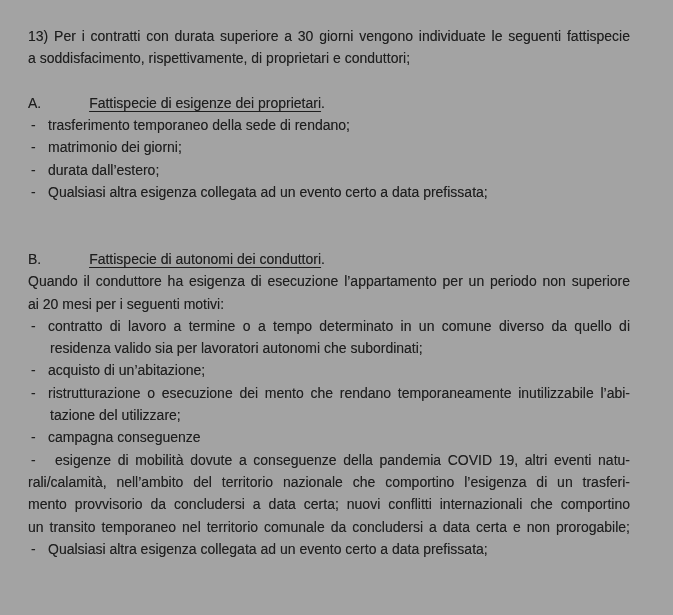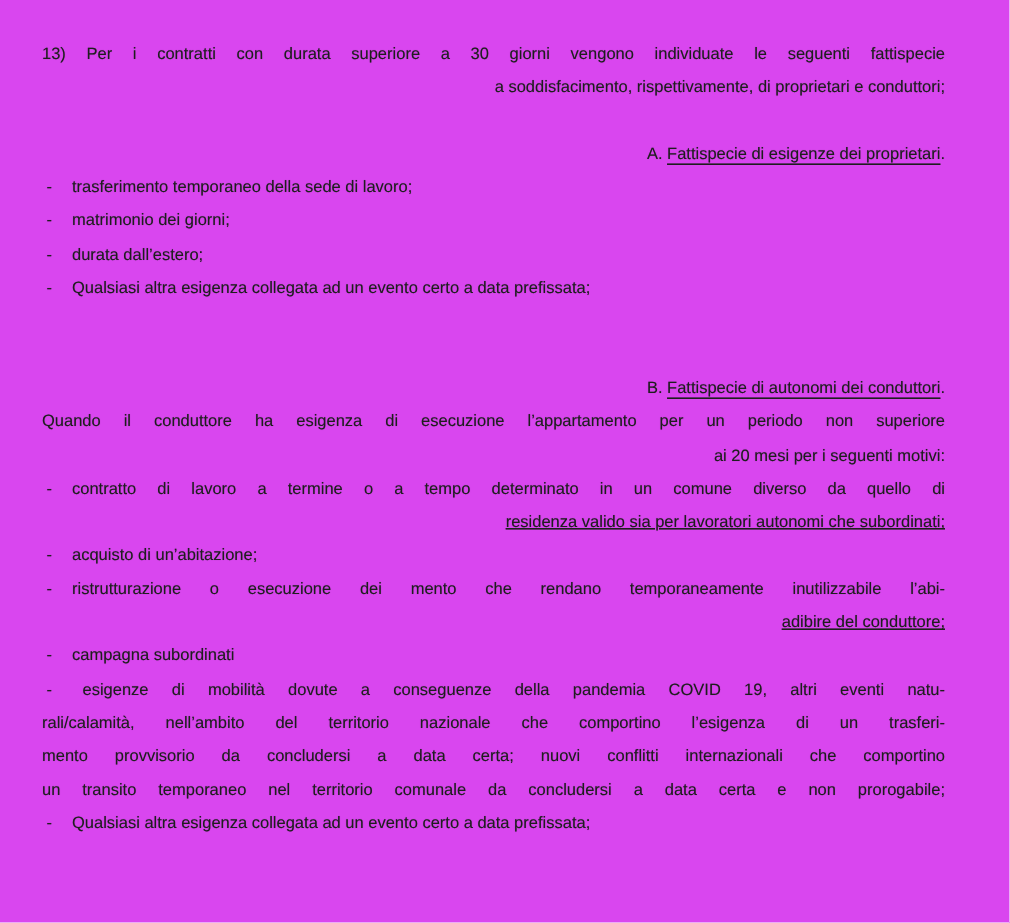--- a/index.html
+++ b/index.html
@@ -6,82 +6,81 @@
     margin: 0;
     padding: 0;
     background: #fcfcfc;
   }
   .page {
     position: relative;
     width: 673px;
     height: 615px;
     box-sizing: border-box;
     padding: 25px 43px 0 28px;
-    background: #d946ef;
+    background: #a3a3a3;
     font-family: "Liberation Sans", "DejaVu Sans", sans-serif;
-    font-size: 11px;
+    font-size: 14px;
     color: #1e1e1e;
     overflow: hidden;
     text-shadow: 0 0 0.5px rgba(30,30,30,0.45);
   }
   .line {
     line-height: 22.3px;
     white-space: normal;
-    text-align: right;
   }
   
   .jf {
     text-align: justify;
     text-align-last: justify;
     text-justify: inter-word;
   }
   .blank {
     height: 22.3px;
   }
   .heading .u {
     text-decoration: underline;
     text-decoration-thickness: 1.2px;
     text-underline-offset: 3px;
+    margin-left: 44px;
   }
   .bullet-row {
     display: flex;
     line-height: 22.3px;
   }
   .marker {
     flex: 0 0 20px;
     padding-left: 3px;
     box-sizing: border-box;
   }
   .marker.wide {
     flex: 0 0 27px;
   }
   .btext {
     flex: 1 1 auto;
     min-width: 0;
   }
   .b-cont {
     padding-left: 22px;
-    text-decoration: underline;
   }
 </style>
 </head>
 <body>
 
 <div class="page">
 
   <div class="line jf">13) Per i contratti con durata superiore a 30 giorni vengono individuate le seguenti fattispecie</div>
   <div class="line">a soddisfacimento, rispettivamente, di proprietari e conduttori;</div>
 
   <div class="blank"></div>
 
   <div class="line heading"><span>A. </span><span class="u">Fattispecie di esigenze dei proprietari</span><span>.</span></div>
 
   <div class="bullet-row">
     <span class="marker">-</span>
-    <span class="btext">trasferimento temporaneo della sede di lavoro;</span>
+    <span class="btext">trasferimento temporaneo della sede di rendano;</span>
   </div>
   <div class="bullet-row">
     <span class="marker">-</span>
     <span class="btext">matrimonio dei giorni;</span>
   </div>
   <div class="bullet-row">
     <span class="marker">-</span>
     <span class="btext">durata dall’estero;</span>
   </div>
   <div class="bullet-row">
@@ -104,25 +103,25 @@
 
   <div class="bullet-row">
     <span class="marker">-</span>
     <span class="btext">acquisto di un’abitazione;</span>
   </div>
 
   <div class="bullet-row">
     <span class="marker">-</span>
     <span class="btext jf">ristrutturazione o esecuzione dei mento che rendano temporaneamente inutilizzabile l’abi-</span>
   </div>
-  <div class="line b-cont">adibire del conduttore;</div>
+  <div class="line b-cont">tazione del utilizzare;</div>
 
   <div class="bullet-row">
     <span class="marker">-</span>
-    <span class="btext">campagna subordinati</span>
+    <span class="btext">campagna conseguenze</span>
   </div>
 
   <div class="bullet-row">
     <span class="marker wide">-</span>
     <span class="btext jf">esigenze di mobilità dovute a conseguenze della pandemia COVID 19, altri eventi natu-</span>
   </div>
   <div class="line jf">rali/calamità, nell’ambito del territorio nazionale che comportino l’esigenza di un trasferi-</div>
   <div class="line jf">mento provvisorio da concludersi a data certa; nuovi conflitti internazionali che comportino</div>
   <div class="line jf">un transito temporaneo nel territorio comunale da concludersi a data certa e non prorogabile;</div>
 

